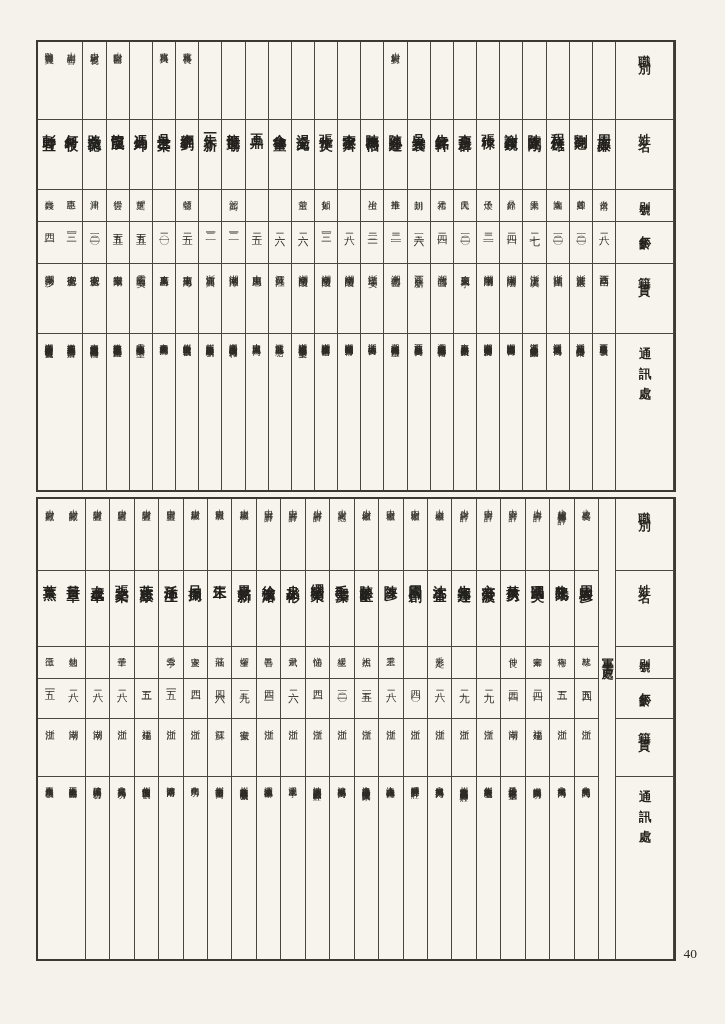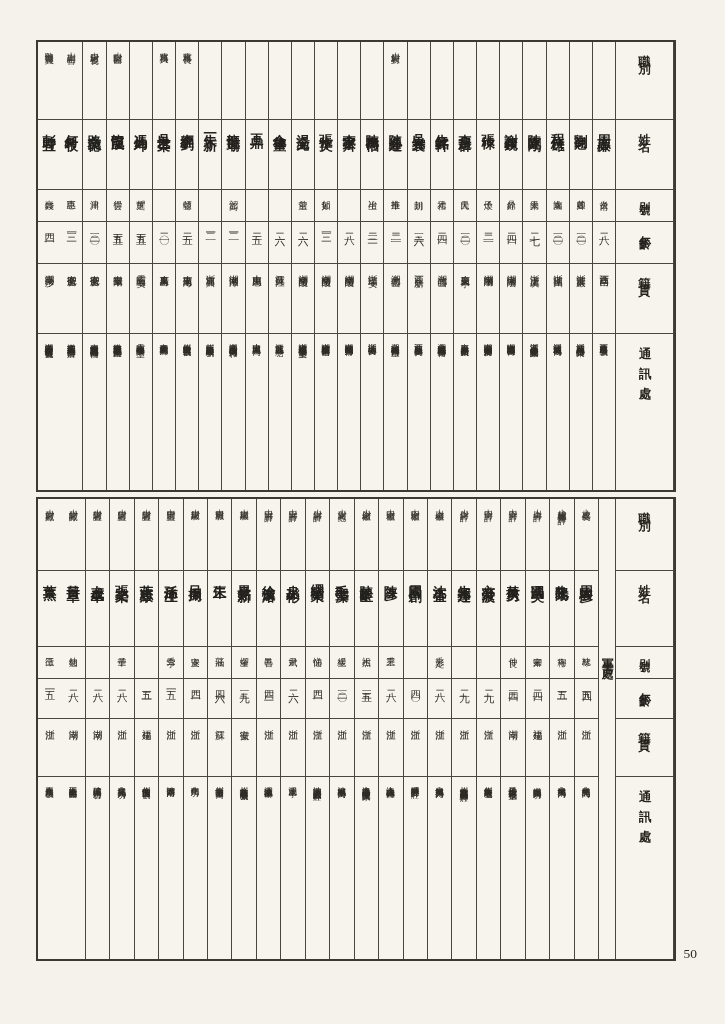--- a/index.html
+++ b/index.html
@@ -1068,14 +1068,14 @@
         </div>
         <div class="cell r-origin">
           <span class="vtext">浙江</span>
         </div>
         <div class="cell r-address">
           <span class="vtext">永嘉三角門三號</span>
         </div>
       </div>
     </div>
 
-  <div class="page-number">50</div>
+  <div class="page-number">40</div>
 </div>
 
 </body></html>

